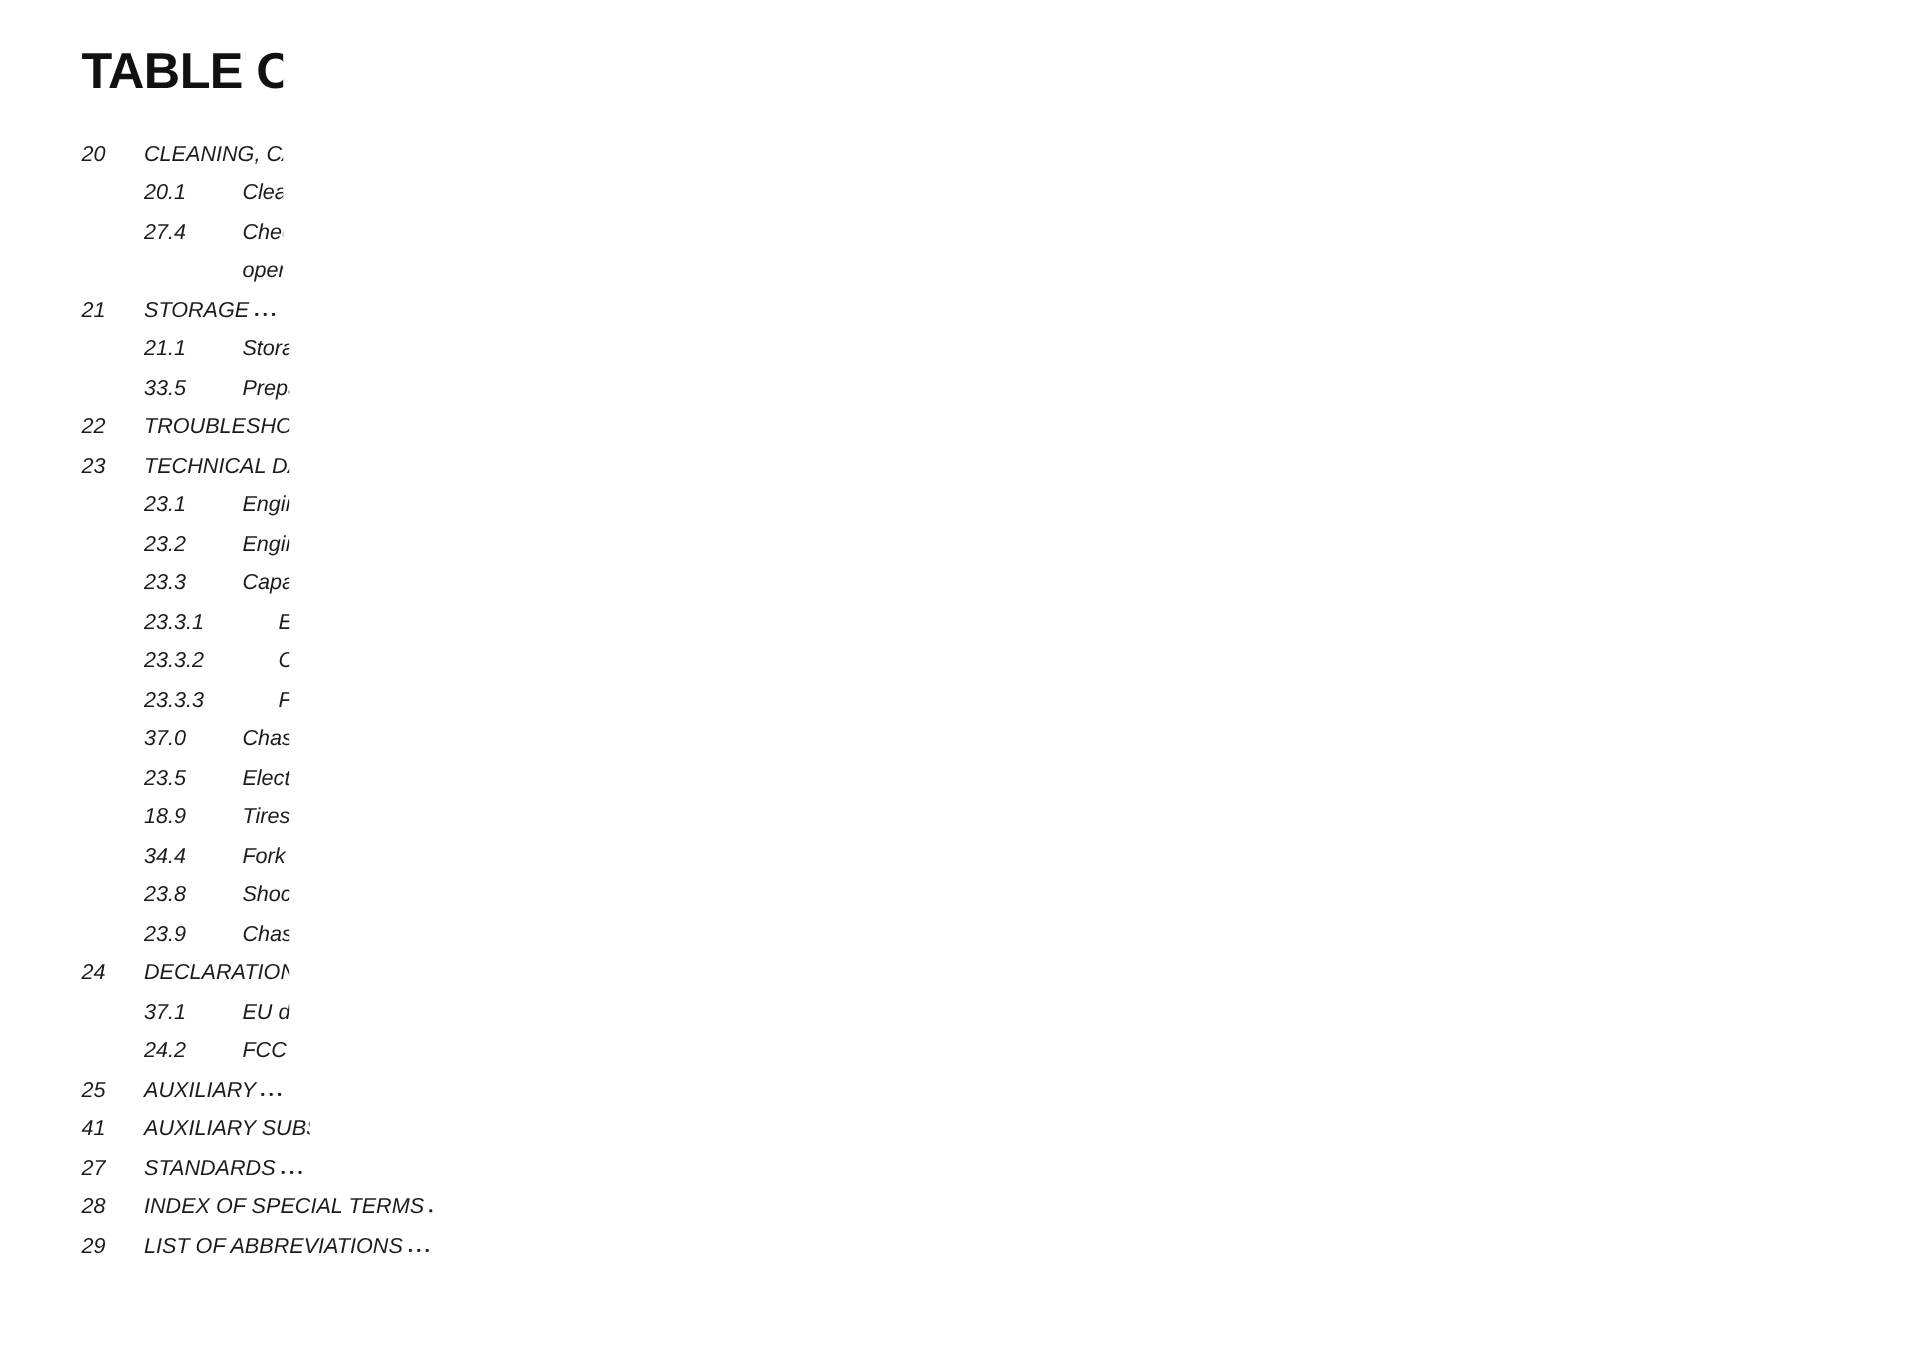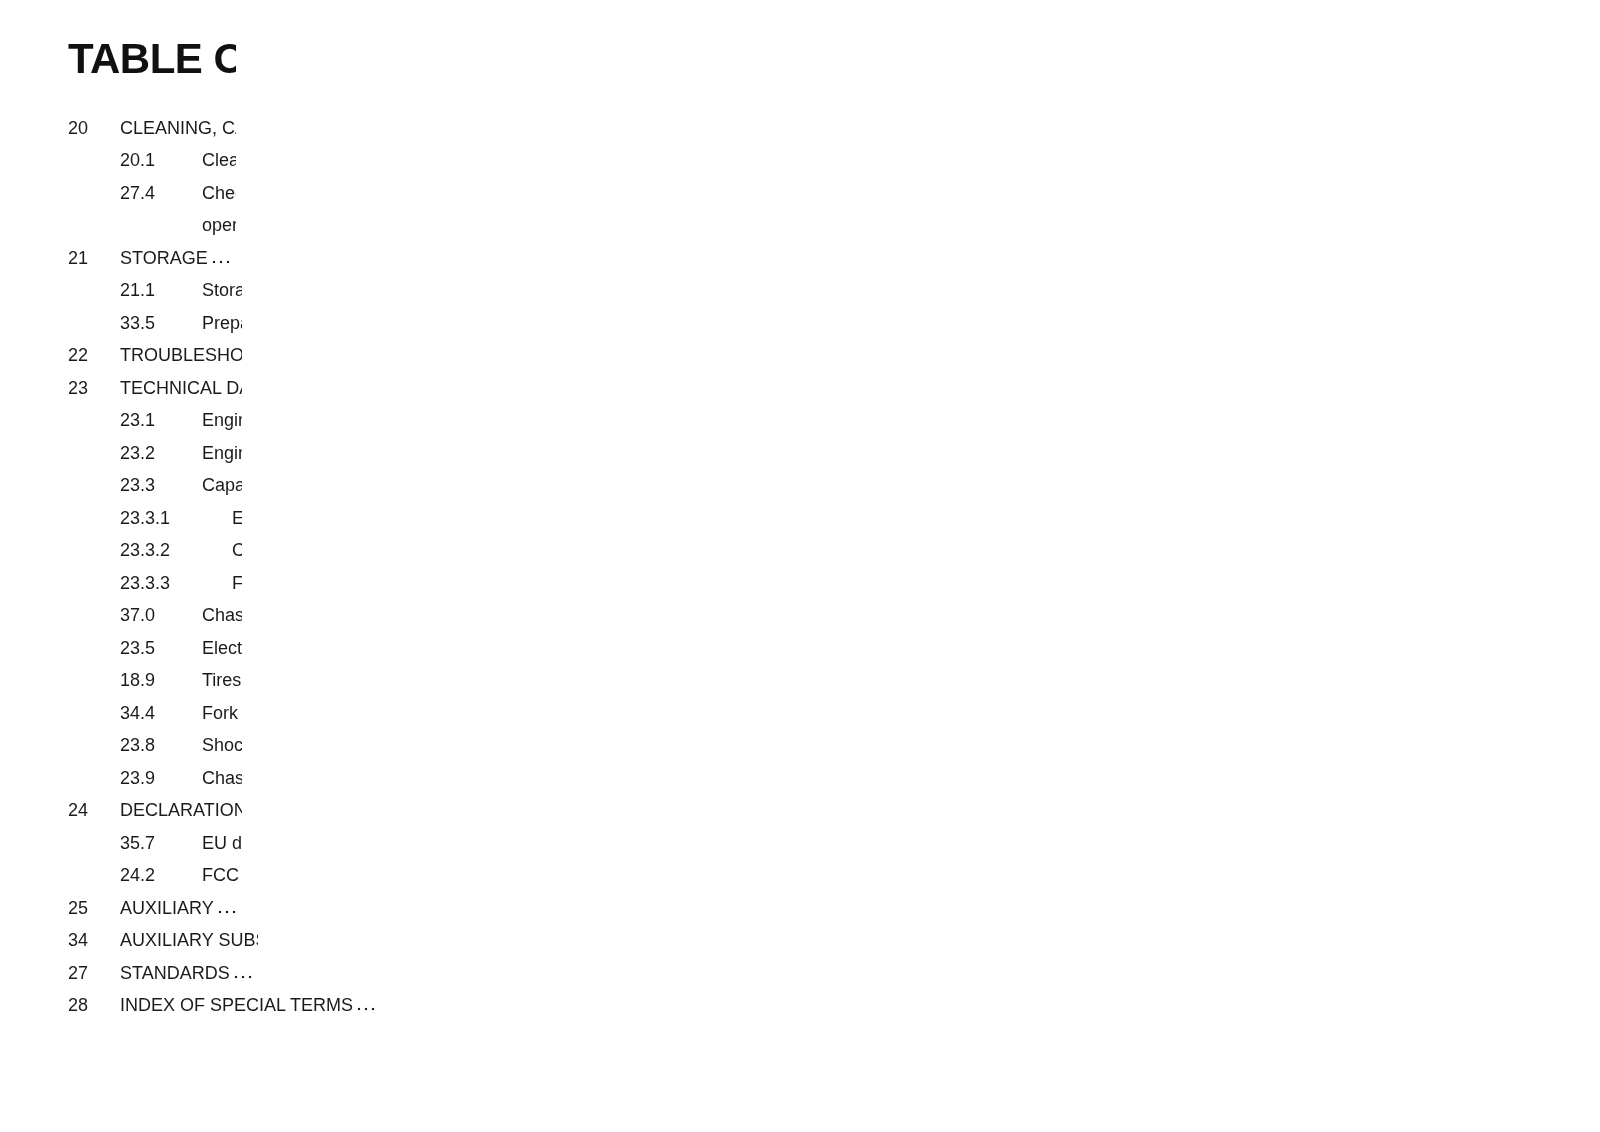--- a/index.html
+++ b/index.html
@@ -34,20 +34,21 @@
   }
   .pagenum {
     font-size: 19px;
     font-weight: bold;
     margin-top: 24px;
     color: #111111;
   }
   .columns {
     display: flex;
     gap: 67px;
+    font-style: italic;
   }
   .col {
     flex: 1 1 0;
     min-width: 0;
   }
   .row {
     display: flex;
     align-items: flex-end;
     height: 32.5px;
     font-size: 18px;
@@ -215,54 +216,60 @@
           <span class="leader"></span>
           <span class="page">221</span>
         </div>
         <div class="row l0">
           <span class="num">24</span>
           <span class="title">DECLARATIONS OF CONFORMITY</span>
           <span class="leader"></span>
           <span class="page">226</span>
         </div>
         <div class="row l1">
-          <span class="num">35.7</span>
+          <span class="num">37.1</span>
           <span class="title">EU declaration of conformity</span>
           <span class="leader"></span>
           <span class="page">226</span>
         </div>
         <div class="row l1">
           <span class="num">24.2</span>
           <span class="title">FCC declaration of conformity</span>
           <span class="leader"></span>
           <span class="page">226</span>
         </div>
         <div class="row l0">
           <span class="num">25</span>
           <span class="title">AUXILIARY</span>
           <span class="leader"></span>
           <span class="page">229</span>
         </div>
         <div class="row l0">
-          <span class="num">34</span>
+          <span class="num">41</span>
           <span class="title">AUXILIARY SUBSTANCES</span>
           <span class="leader"></span>
           <span class="page">232</span>
         </div>
         <div class="row l0">
           <span class="num">27</span>
           <span class="title">STANDARDS</span>
           <span class="leader"></span>
           <span class="page">234</span>
         </div>
         <div class="row l0">
           <span class="num">28</span>
           <span class="title">INDEX OF SPECIAL TERMS</span>
           <span class="leader"></span>
           <span class="page">235</span>
+        </div>
+        <div class="row l0">
+          <span class="num">29</span>
+          <span class="title">LIST OF ABBREVIATIONS</span>
+          <span class="leader"></span>
+          <span class="page">236</span>
         </div>
       </div>
     <div class="col" id="col-right">
         <div class="row l0">
           <span class="num">30</span>
           <span class="title">LIST OF SYMBOLS</span>
           <span class="leader"></span>
           <span class="page">237</span>
         </div>
         <div class="row l1">

